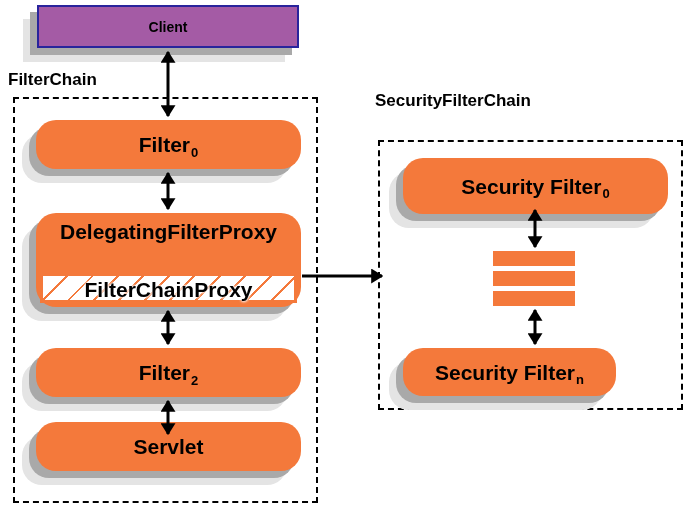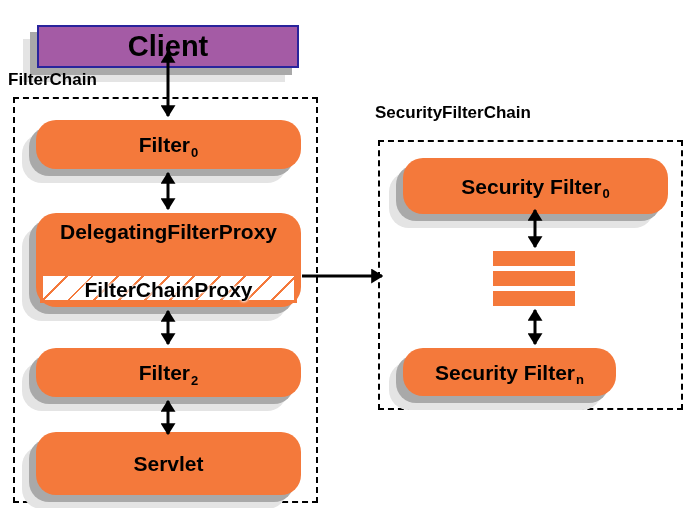--- a/index.html
+++ b/index.html
@@ -9,45 +9,44 @@
   }
   .shadowed{
     box-shadow:-7px 7px 0 0 var(--shadow_dark,#A9A9A9), -14px 14px 0 0 var(--shadow_light,#E4E4E4);
   }
   .box{
     position:absolute;display:flex;align-items:center;justify-content:center;
     font-size:21px;line-height:1;white-space:nowrap;z-index:2;
   }
   .orange{background:var(--box_orange,#F4793B);border-radius:20px;}
   .client{
-    left:37px;top:5px;width:258px;height:39px;font-size:29px;
+    left:37px;top:5px;width:258px;height:39px;font-size:14px;
     background:var(--client_purple,#A45BA5);
     border:2px solid var(--client_border,#29249C);
-    margin-top:20px;
   }
   .filter0{left:36px;top:120px;width:265px;height:49px;}
   .delegating{
     left:36px;top:213px;width:265px;height:94px;
     flex-direction:column;align-items:stretch;justify-content:flex-start;gap:24px;
   }
   .dfp-title{height:36px;display:flex;align-items:center;justify-content:center;}
   .hatch{
     flex:1;margin:0 4px 4px 4px;
     border:3px solid var(--box_orange,#F4793B);
     background:repeating-linear-gradient(135deg, rgba(255,255,255,0) 0 16px, var(--box_orange,#F4793B) 16px 18px), #fff;
     display:flex;align-items:flex-end;justify-content:center;font-size:21px;
   }
   .hatch .lbl{text-shadow:0 0 3px #fff,0 0 3px #fff,0 0 3px #fff;}
   .filter2{left:36px;top:348px;width:265px;height:49px;}
-  .servlet{left:36px;top:432px;width:265px;height:63px;}
+  .servlet{left:36px;top:422px;width:265px;height:49px;}
   .sec0{left:403px;top:158px;width:265px;height:56px;}
   .secn{left:403px;top:348px;width:213px;height:48px;}
   .group-label{position:absolute;font-size:17px;line-height:1.1;z-index:3;white-space:nowrap;}
   .fc-label{left:8px;top:71px;}
-  .sfc-label{left:375px;top:104px;text-align:right;}
+  .sfc-label{left:375px;top:92px;text-align:right;}
   .dashed{position:absolute;border:2px dashed #000;z-index:1;background:transparent;}
   .fc-group{left:13px;top:97px;width:301px;height:402px;}
   .sfc-group{left:378px;top:140px;width:301px;height:266px;}
   .bar{position:absolute;left:493px;width:82px;height:15px;background:var(--box_orange,#F4793B);z-index:2;}
   .bar1{top:251px;} .bar2{top:271px;} .bar3{top:291px;}
   sub{font-size:13px;line-height:0;vertical-align:-0.35em;margin-left:1px;}
   svg.arrows{position:absolute;left:0;top:0;z-index:5;pointer-events:none;}
   svg.arrows line{stroke:var(--arrow_black,#000);stroke-width:3;}
 </style>
 </head>

